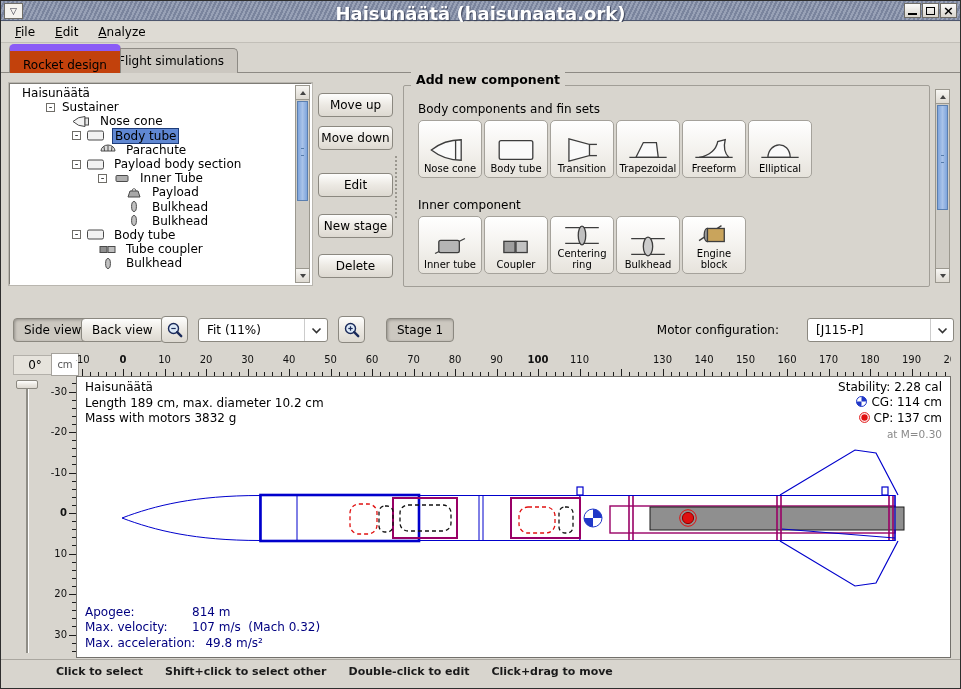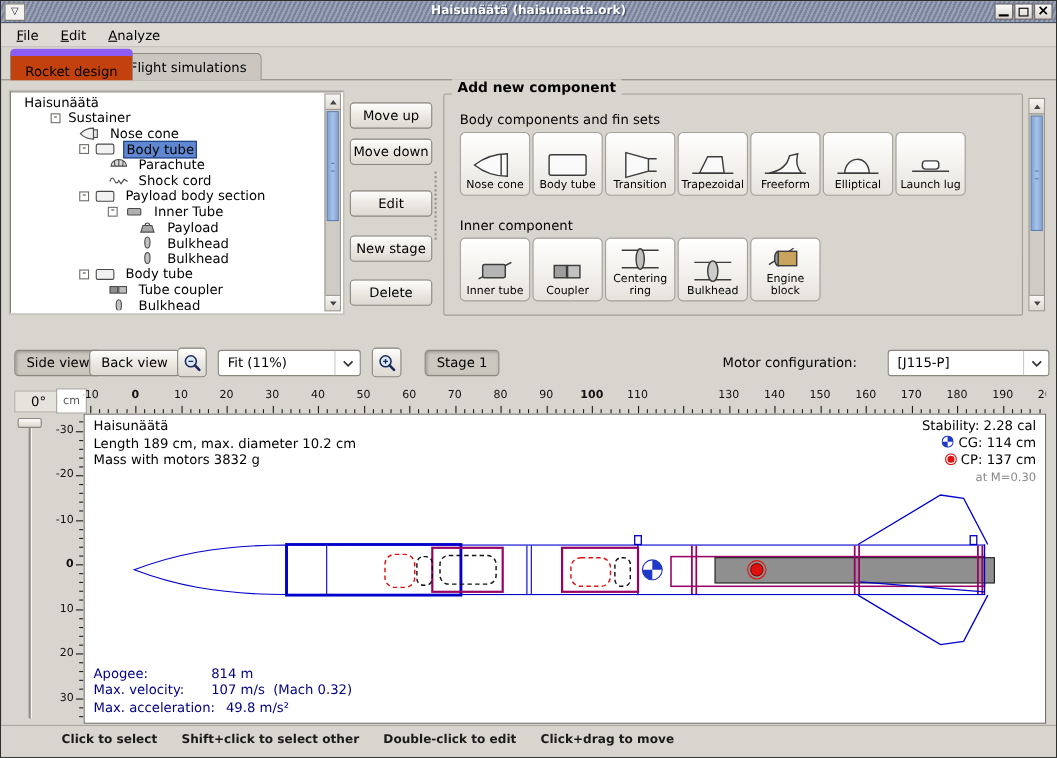--- a/index.html
+++ b/index.html
@@ -6,21 +6,21 @@
   html,body { background:#666; }
   #win {
     position:relative; width:961px; height:689px;
     background:#d8d5ce; font-family:"DejaVu Sans",sans-serif; font-size:12px; color:#000;
     border:1px solid #2e2e2e; overflow:hidden;
   }
   
   #titlebar{position:absolute;left:0;top:0;right:0;height:20px;
     background:repeating-linear-gradient(115deg,#98a1b6 0 2px,#7a849d 2px 4px);
     border-bottom:1px solid #4d566e;}
-  #title-text{position:absolute;left:0;right:0;top:2px;text-align:center;color:#fff;font-weight:bold;font-size:11px;text-shadow:1px 1px 1px #3c4358;}
+  #title-text{position:absolute;left:0;right:0;top:2px;text-align:center;color:#fff;font-weight:bold;font-size:18px;text-shadow:1px 1px 1px #3c4358;}
   .tb-btn{position:absolute;top:2px;width:17px;height:15px;background:linear-gradient(#fbfbfa,#d9d5cd);border:1px solid #6f6d67;display:flex;align-items:center;justify-content:center;}
   #wm-btn{left:3px;width:19px;height:16px;background:#f4f2ee;font-size:9px;color:#223;}
   #btn-min{left:903px;} #btn-max{left:921px;} #btn-close{left:939px;font-size:13px;font-weight:bold;}
   .glyph-min{width:9px;border-bottom:2px solid #000;margin-top:7px;}
   .glyph-max{width:9px;height:8px;border:1px solid #000;}
   
   #menubar{position:absolute;left:0;top:21px;right:0;height:21px;background:#dedbd4;border-bottom:1px solid #c2bfb8;padding-left:4px;}
   .menu-item{display:inline-block;padding:3px 10px;font-size:12px;}
   
   #tabbar{position:absolute;left:0;top:42px;right:0;height:30px;}
@@ -150,28 +150,20 @@
         </div>
         <div class="tree-row" style="padding-left: 86px;">
           <span class="ticon">
             <svg class="ti" viewBox="0 0 20 13">
               <path d="M3 8 A7 6 0 0 1 17 8 Z" fill="#dcdcdc"></path>
               <path d="M6 3.5 L6.5 8 M10 2.5 L10 8 M14 3.5 L13.5 8" fill="none"></path>
             </svg>
           </span>
           <span class="tree-label">Parachute</span>
         </div>
-        <div class="tree-row" style="padding-left: 86px;">
-          <span class="ticon">
-            <svg class="ti" viewBox="0 0 20 13">
-              <path d="M2 7 C3 3 5 3 6 6 C7 9 9 9 10 6 L12 9 L15 5 L18 7" fill="none" stroke="#888"></path>
-            </svg>
-          </span>
-          <span class="tree-label">Shock cord</span>
-        </div>
         <div class="tree-row" style="padding-left: 60px;">
           <span class="expander">-</span>
           <span class="ticon">
             <svg class="ti" viewBox="0 0 20 13">
               <rect x="1.5" y="2" width="16" height="9" rx="1.5" fill="#f2f2f2"></rect>
             </svg>
           </span>
           <span class="tree-label">Payload body section</span>
         </div>
         <div class="tree-row" style="padding-left: 86px;">
@@ -293,27 +285,20 @@
             <line x1="2" y1="23" x2="42" y2="23" fill="none"></line>
           </svg>
           <span class="comp-label">Freeform</span>
         </button>
         <button class="comp-btn">
           <svg class="ci" viewBox="0 0 44 30">
             <path d="M9 23 C10 6 32 4 33 23 Z" fill="#fafafa"></path>
             <line x1="2" y1="23" x2="42" y2="23" fill="none"></line>
           </svg>
           <span class="comp-label">Elliptical</span>
-        </button>
-        <button class="comp-btn">
-          <svg class="ci" viewBox="0 0 44 30">
-            <rect x="14" y="11" width="16" height="8" rx="3" fill="#fafafa"></rect>
-            <line x1="4" y1="21" x2="40" y2="21" fill="none"></line>
-          </svg>
-          <span class="comp-label">Launch lug</span>
         </button>
       </div>
       <div class="group-label" style="top: 112px;">Inner component</div>
       <div class="comp-row" style="top: 130px;">
         <button class="comp-btn">
           <svg class="ci" viewBox="0 0 44 30">
             <path d="M6 23 L38 7" fill="none" stroke-width="1"></path>
             <rect x="10" y="9" width="22" height="13" rx="2" fill="#b5b5b5"></rect>
           </svg>
           <span class="comp-label">Inner tube</span>

